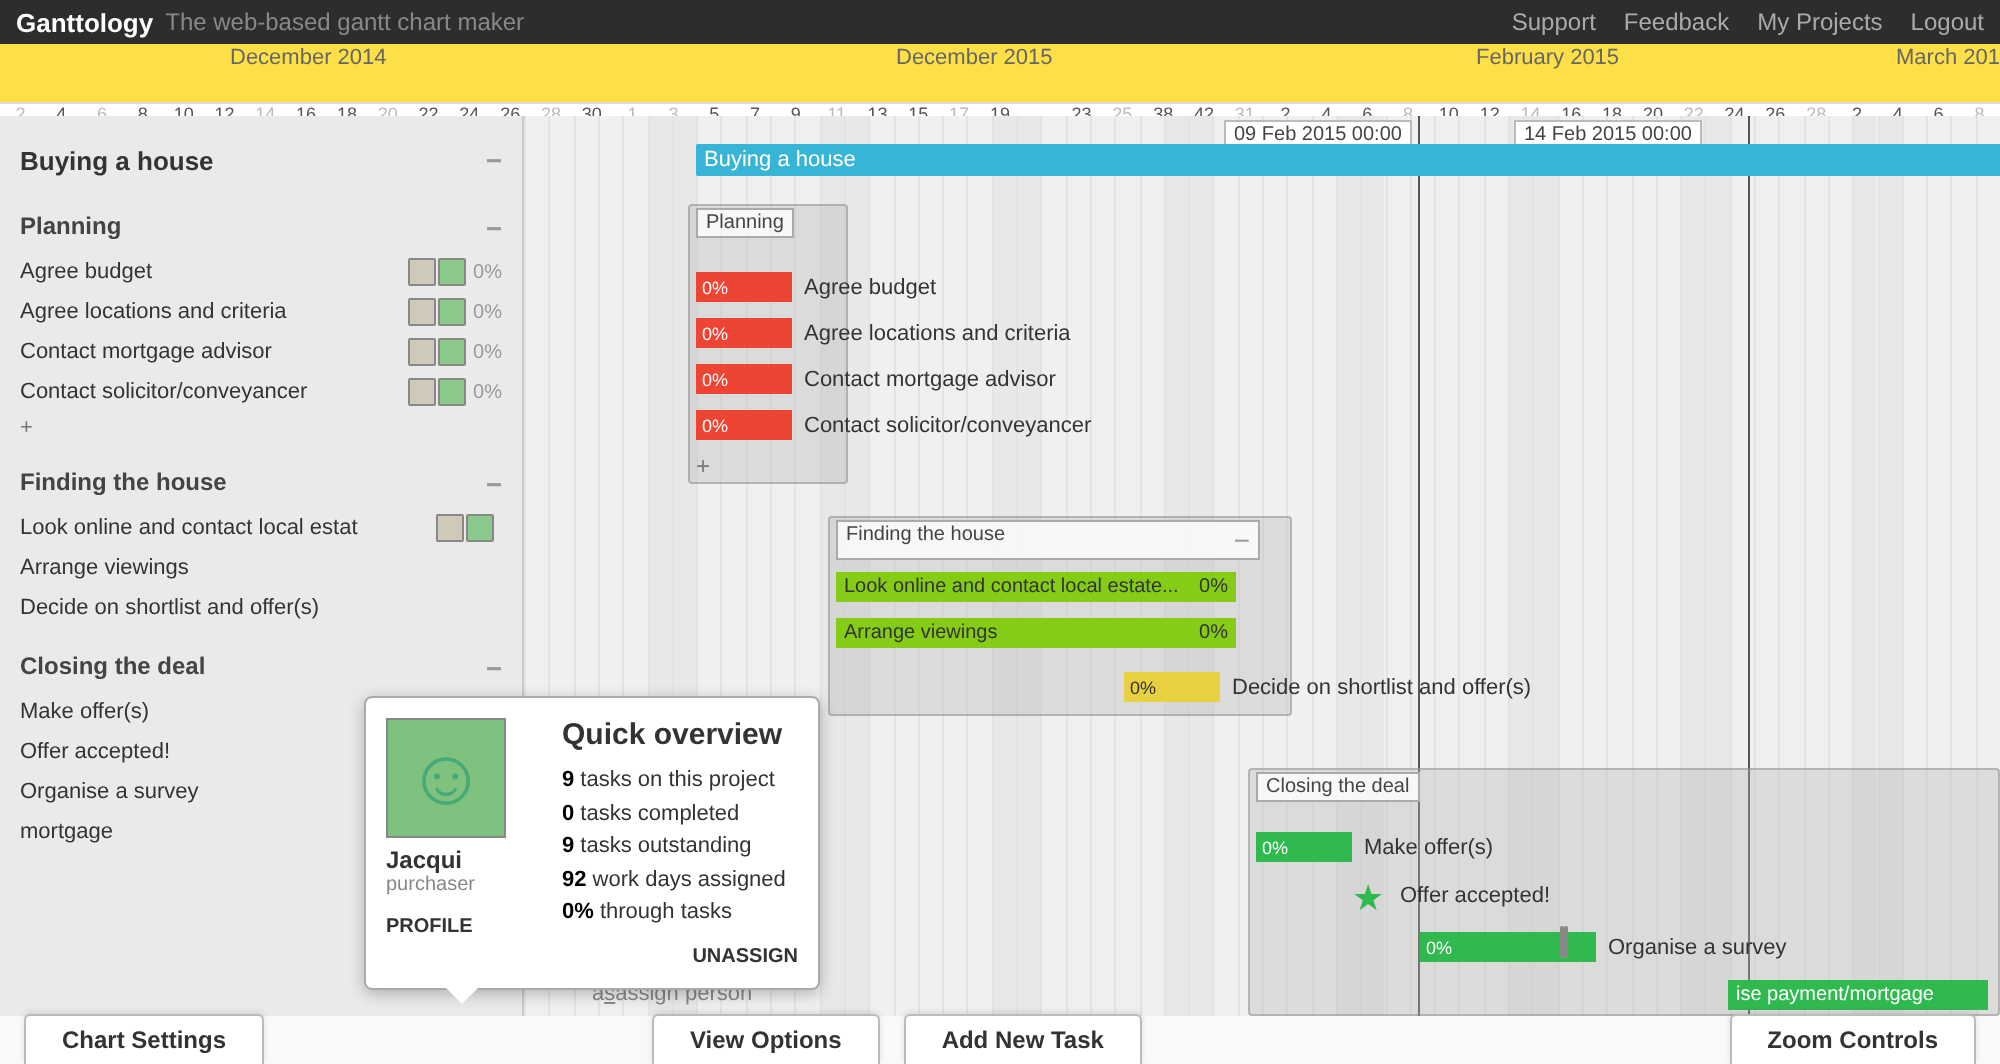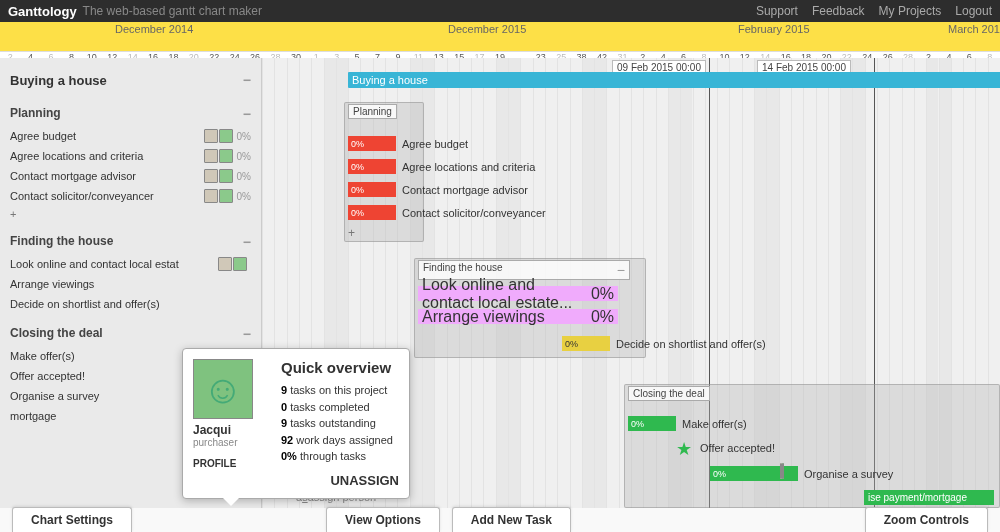--- a/index.html
+++ b/index.html
@@ -48,38 +48,38 @@
 
 .bar { position: absolute; height: 16px; display: flex; align-items: center; font-size: 10px; border-radius: 1px; }
 .bar-title { background: #38b5d6; color: #fff; padding: 0 4px; font-size: 11px; }
 .group-box { position: absolute; background: rgba(180,180,180,0.35); border: 1px solid rgba(140,140,140,0.5); border-radius: 2px; }
 .group-label { position: absolute; background: rgba(255,255,255,0.8); border: 1px solid #aaa; padding: 1px 4px; font-size: 10px; color: #444; }
 .task-bar { height: 15px; display: flex; align-items: center; }
 .task-bar .prog { height: 100%; color: #fff; font-size: 9px; display: flex; align-items: center; padding: 0 3px; }
 .task-bar-label { margin-left: 6px; font-size: 11px; color: #333; white-space: nowrap; }
 .red .prog { background: #e43; }
 .yellow .prog { background: #e8d041; color: #333; }
-.yellow-wide { background: #f0abfc; color: #333; padding: 0 4px; height: 15px; display: flex; align-items: center; font-size: 16px; }
+.yellow-wide { background: #84cc16; color: #333; padding: 0 4px; height: 15px; display: flex; align-items: center; font-size: 10px; }
 .green .prog { background: #2fb94f; }
 .green-wide { background: #2fb94f; color: #fff; padding: 0 4px; height: 15px; display: flex; align-items: center; font-size: 10px; }
 .milestone-star { position: absolute; color: #2fb94f; font-size: 18px; }
 
 
 .popup { position: absolute; background: #fff; border: 1px solid #aaa; border-radius: 4px; box-shadow: 0 2px 8px rgba(0,0,0,0.25); padding: 10px; display: flex; }
 .popup .avatar-big { width: 60px; height: 60px; background: #7fc27f; border: 1px solid #888; margin-bottom: 4px; display:flex; align-items:center; justify-content:center; }
 .popup .avatar-big::after { content:"☺"; font-size: 40px; color:#4a7; }
 .popup .left { width: 78px; text-align: left; }
 .popup .name { font-weight: bold; font-size: 12px; }
 .popup .role { color: #888; font-size: 10px; }
 .popup .profile-link { font-size: 10px; font-weight: bold; margin-top: 10px; display: block; }
 .popup .right { flex: 1; padding-left: 10px; }
 .popup h3 { font-size: 15px; margin-bottom: 6px; }
 .popup .stat { font-size: 11px; color: #333; line-height: 1.5; }
 .popup .stat b { color: #000; }
-.popup .unassign { text-align: right; font-size: 13px; font-weight: bold; margin-top: 8px; }
+.popup .unassign { text-align: right; font-size: 10px; font-weight: bold; margin-top: 8px; }
 .popup::after { content:""; position:absolute; bottom:-8px; left:40px; width:0;height:0;border-left:8px solid transparent;border-right:8px solid transparent;border-top:8px solid #fff; }
 
 .faded-menu { position: absolute; color: #888; font-size: 11px; line-height: 1.8; }
 
 
 .bottombar { position: absolute; bottom: 0; left: 0; right: 0; height: 26px; display: flex; gap: 12px; padding: 0 12px; align-items: flex-end; }
 .btn-tab { background: #fff; border: 1px solid #bbb; border-bottom: none; border-radius: 3px 3px 0 0; padding: 5px 18px; font-size: 12px; font-weight: bold; color: #333; box-shadow: 0 -1px 3px rgba(0,0,0,0.1); }
 .spacer { flex: 1; }
 </style>
 </head>

